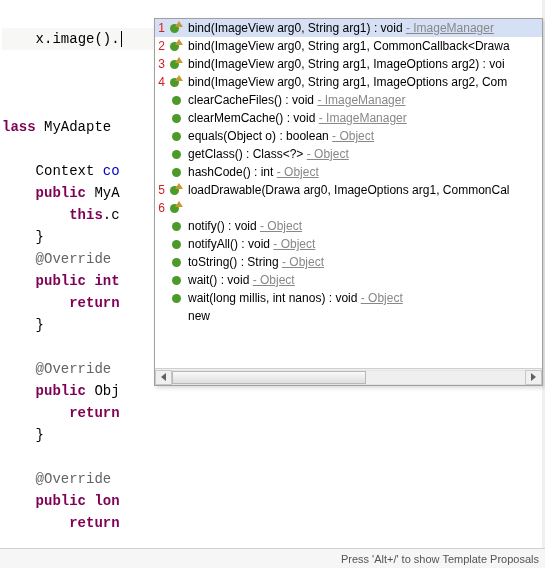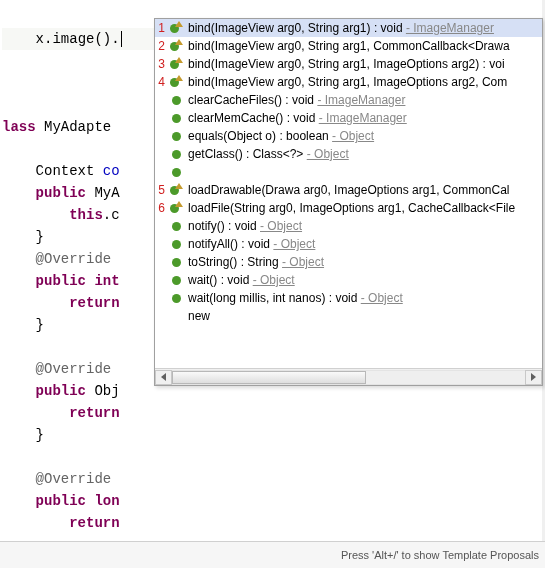--- a/index.html
+++ b/index.html
@@ -140,21 +140,21 @@
   .caret-bar {
     position: absolute;
     width: 2px;
     height: 18px;
     background: #000;
   }
 
   .statusbar {
     position: absolute;
     left: 0; right: 0; bottom: 0;
-    height: 27px;
+    height: 20px;
     background: #f6f6f6;
     border-top: 1px solid #d0d0d0;
     font-family: "Segoe UI", Tahoma, sans-serif;
     font-size: 11px;
     color: #555;
     display: flex;
     align-items: center;
     justify-content: flex-end;
     padding-right: 6px;
   }
@@ -264,40 +264,40 @@
         <span class="icon-cell">
           <span class="icon-pub"></span>
         </span>
         <span class="label">getClass() : Class&lt;?&gt; <span class="src">- Object</span></span>
       </div>
       <div class="popup-row">
         <span class="rank empty">0</span>
         <span class="icon-cell">
           <span class="icon-pub"></span>
         </span>
+        <span class="label">hashCode() : int <span class="src">- Object</span></span>
       </div>
       <div class="popup-row">
         <span class="rank">5</span>
         <span class="icon-cell">
           <span class="icon-sup">
             <span class="circ"></span>
             <span class="arr"></span>
           </span>
         </span>
         <span class="label">loadDrawable(Drawa arg0, ImageOptions arg1, CommonCal</span>
       </div>
       <div class="popup-row">
         <span class="rank">6</span>
         <span class="icon-cell">
           <span class="icon-sup">
             <span class="circ"></span>
             <span class="arr"></span>
           </span>
         </span>
-        <span class="label">loadFile(String arg0, ImageOptions arg1, CacheCallback&lt;File</span>
       </div>
       <div class="popup-row">
         <span class="rank empty">0</span>
         <span class="icon-cell">
           <span class="icon-pub"></span>
         </span>
         <span class="label">notify() : void <span class="src">- Object</span></span>
       </div>
       <div class="popup-row">
         <span class="rank empty">0</span>

